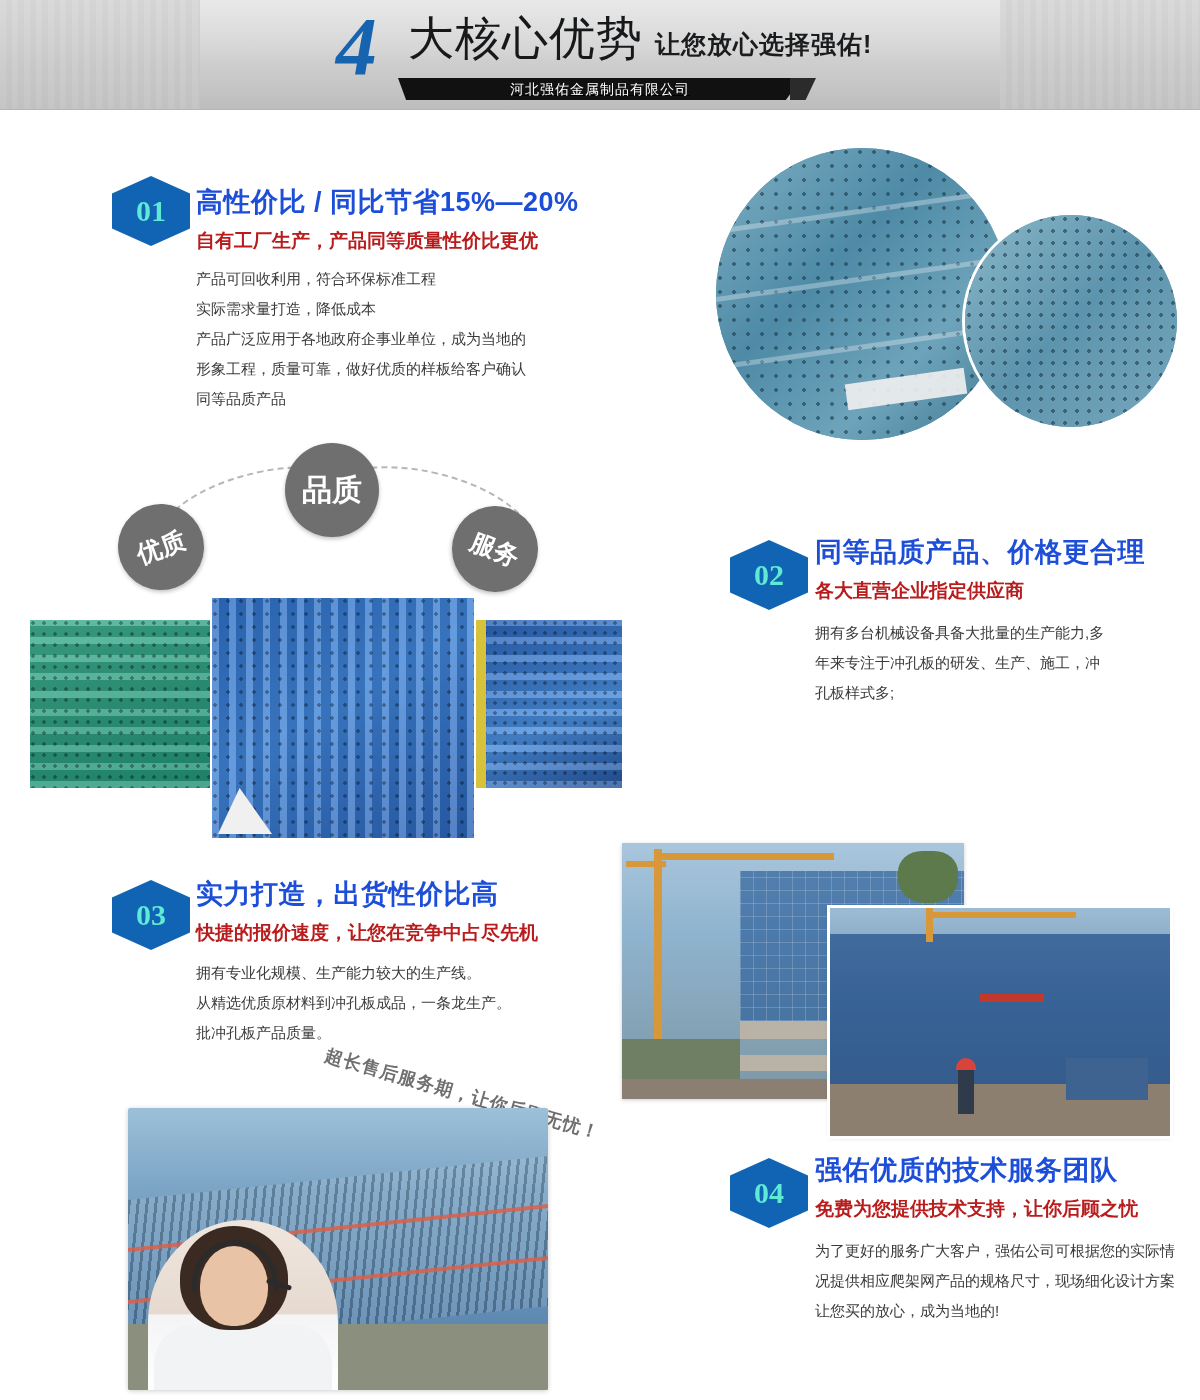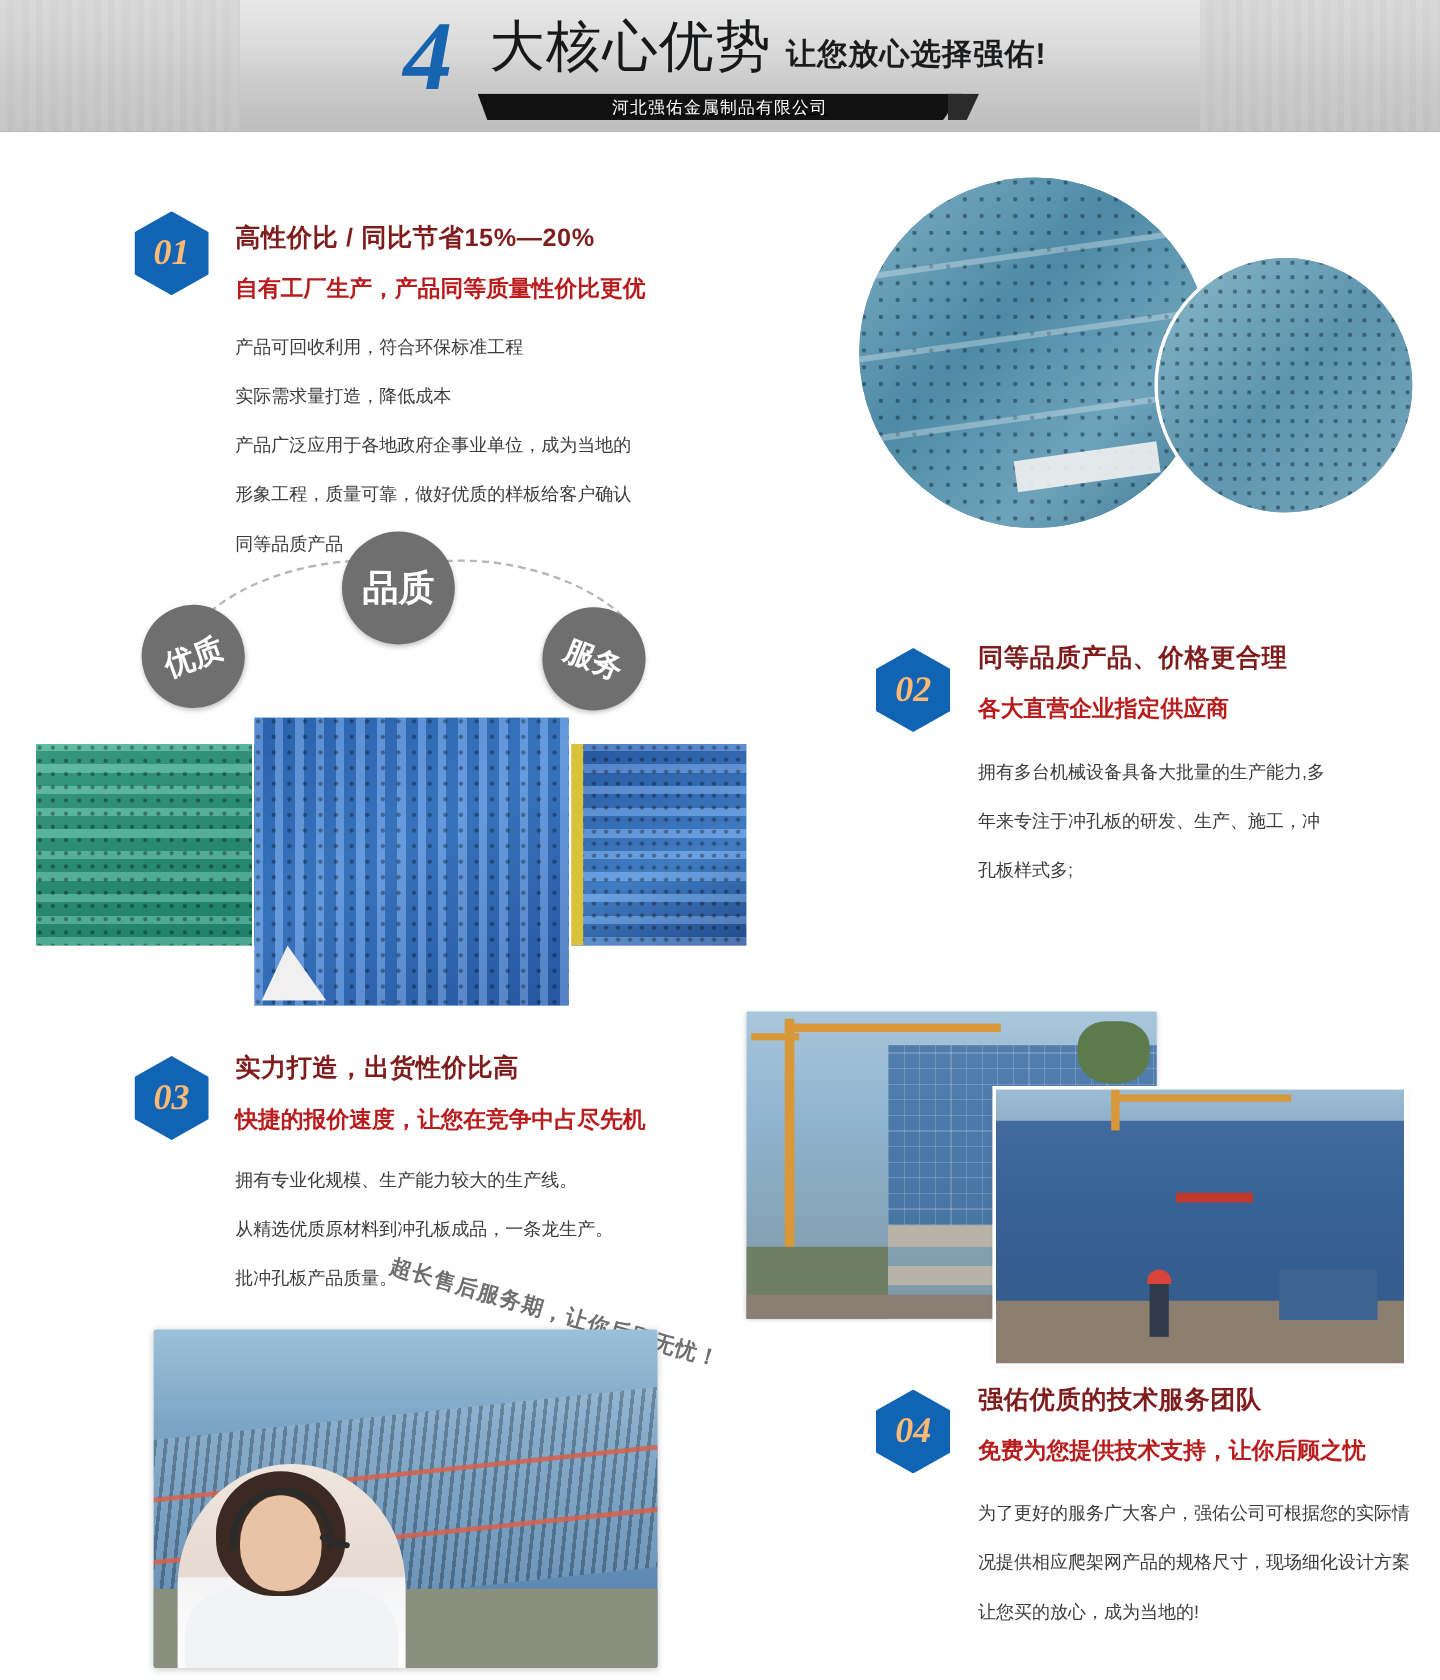--- a/index.html
+++ b/index.html
@@ -49,39 +49,38 @@
     display:block; text-align:center; color:#fff; font-size:14px;
     line-height:22px; letter-spacing:1px;
   }
   .hdr-ribbon-tail {
     position:absolute; left:790px; top:78px; width:26px; height:22px;
     background:#2b2b2b; clip-path:polygon(0 0, 100% 0, 60% 100%, 0 100%);
   }
 
   
   .hexnum {
-    position:absolute; width:62px; height:70px;
-    background:#1163b4; color:#fdba74;
+    position:absolute; width:78px; height:70px;
+    background:#1163b4; color:#5eead4;
     clip-path:polygon(50% 0, 100% 25%, 100% 75%, 50% 100%, 0 75%, 0 25%);
     font-size:30px; font-weight:bold; font-family:"Liberation Serif", serif;
     display:flex; align-items:center; justify-content:center;
-    font-style:italic;
   }
   .h-title {
-    position:absolute; font-size:21px; font-weight:bold; color:#7f1d1d;
+    position:absolute; font-size:27px; font-weight:bold; color:#1d4ed8;
     letter-spacing:.5px; white-space:nowrap;
   }
   .h-sub {
     position:absolute; font-size:19px; font-weight:bold; color:#b91c1c;
     white-space:nowrap;
   }
   .body-text {
     position:absolute; font-size:15px; color:#3b3b3b; line-height:30px;
   }
-  .body-text p { white-space:nowrap;margin-top:11px; }
+  .body-text p { white-space:nowrap; }
 
   
   .circle-big {
     position:absolute; left:716px; top:148px; width:292px; height:292px;
     border-radius:50%; overflow:hidden;
     background:#5b8fa8;
   }
   .circle-small {
     position:absolute; left:962px; top:212px; width:218px; height:218px;
     border-radius:50%; overflow:hidden; background:#6fa0b5;

